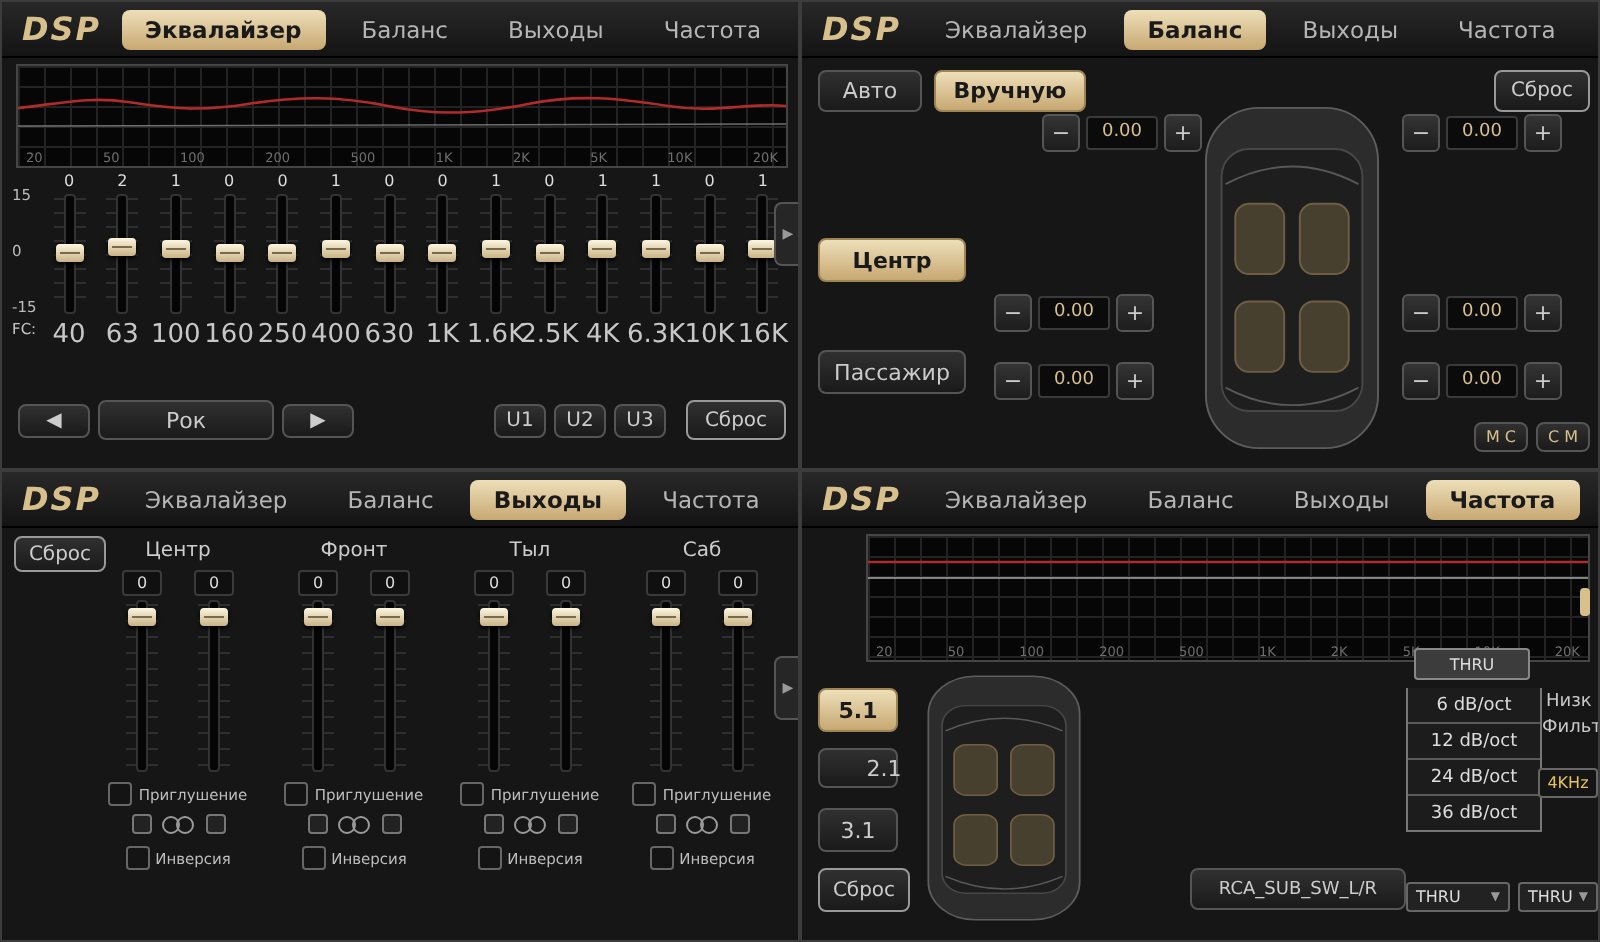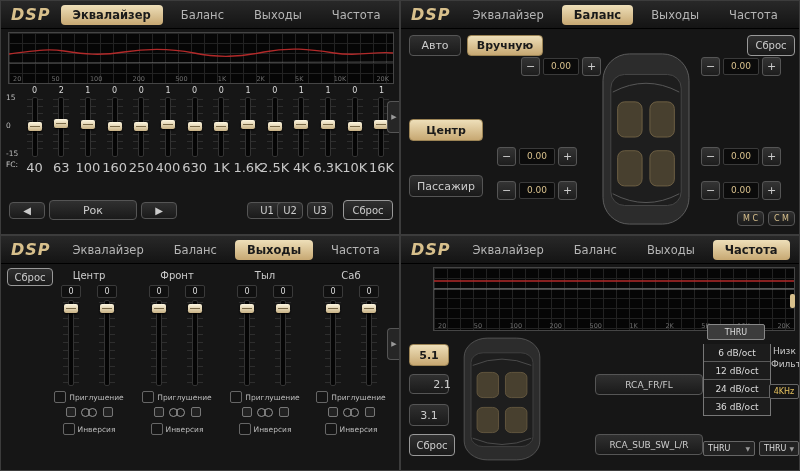--- a/index.html
+++ b/index.html
@@ -212,21 +212,21 @@
         </div>
     </div>
 
     <div class="btn" style="left:8px;top:201px;width:36px;height:17px;">
         <span>◀</span>
       </div>
     <div class="btn" style="left:48px;top:199px;width:88px;height:20px;font-size:11px;">Рок</div>
     <div class="btn" style="left:140px;top:201px;width:36px;height:17px;">
         <span>▶</span>
       </div>
-    <div class="btn" style="left:246px;top:201px;width:40px;height:17px;">U1</div>
+    <div class="btn" style="left:246px;top:201px;width:26px;height:17px;">U1</div>
     <div class="btn" style="left:276px;top:201px;width:26px;height:17px;">U2</div>
     <div class="btn" style="left:306px;top:201px;width:26px;height:17px;">U3</div>
     <div class="btn lt" style="left:342px;top:199px;width:50px;height:20px;">Сброс</div>
 
     <div class="edge" style="top:100px;">
         <span>▶</span>
       </div>
   </section>
 
   <section class="panel">
@@ -505,21 +505,20 @@
         <rect x="14" y="24" width="72" height="134" rx="14" fill="#1e1e1e" stroke="#474747"></rect>
         <path d="M16,42 Q50,24 84,42" fill="none" stroke="#585858"></path>
         <path d="M16,146 Q50,164 84,146" fill="none" stroke="#585858"></path>
         <rect x="21" y="52" width="25" height="36" rx="7" fill="#48402f" stroke="#6e5f44"></rect>
         <rect x="54" y="52" width="25" height="36" rx="7" fill="#48402f" stroke="#6e5f44"></rect>
         <rect x="21" y="102" width="25" height="36" rx="7" fill="#48402f" stroke="#6e5f44"></rect>
         <rect x="54" y="102" width="25" height="36" rx="7" fill="#48402f" stroke="#6e5f44"></rect>
       </svg>
     </div>
 
-    <div class="btn" style="left:194px;top:138px;width:108px;height:21px;font-size:9px;">RCA_FR/FL</div>
     <div class="btn" style="left:194px;top:198px;width:108px;height:21px;font-size:9px;">RCA_SUB_SW_L/R</div>
 
     <div class="sel" style="left:306px;top:88px;width:58px;height:16px;background:#3c3c3c;border-color:#888;justify-content:center;">THRU</div>
     <div class="dlist">
       <div class="ditem" style="border-top:none;">6 dB/oct</div>
       <div class="ditem">12 dB/oct</div>
       <div class="ditem">24 dB/oct</div>
       <div class="ditem">36 dB/oct</div>
     </div>
 

